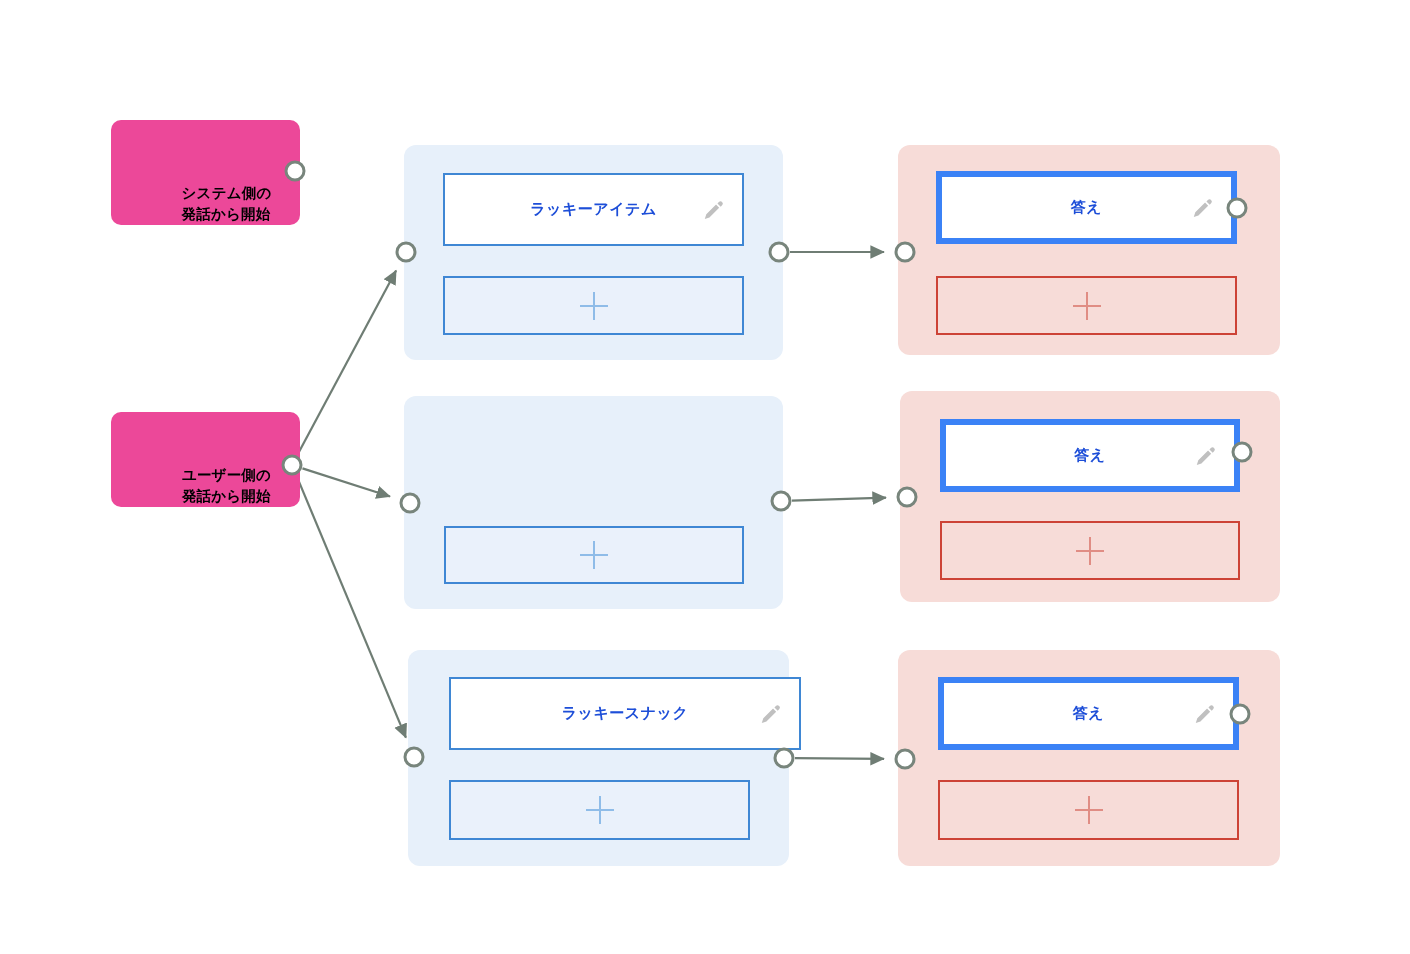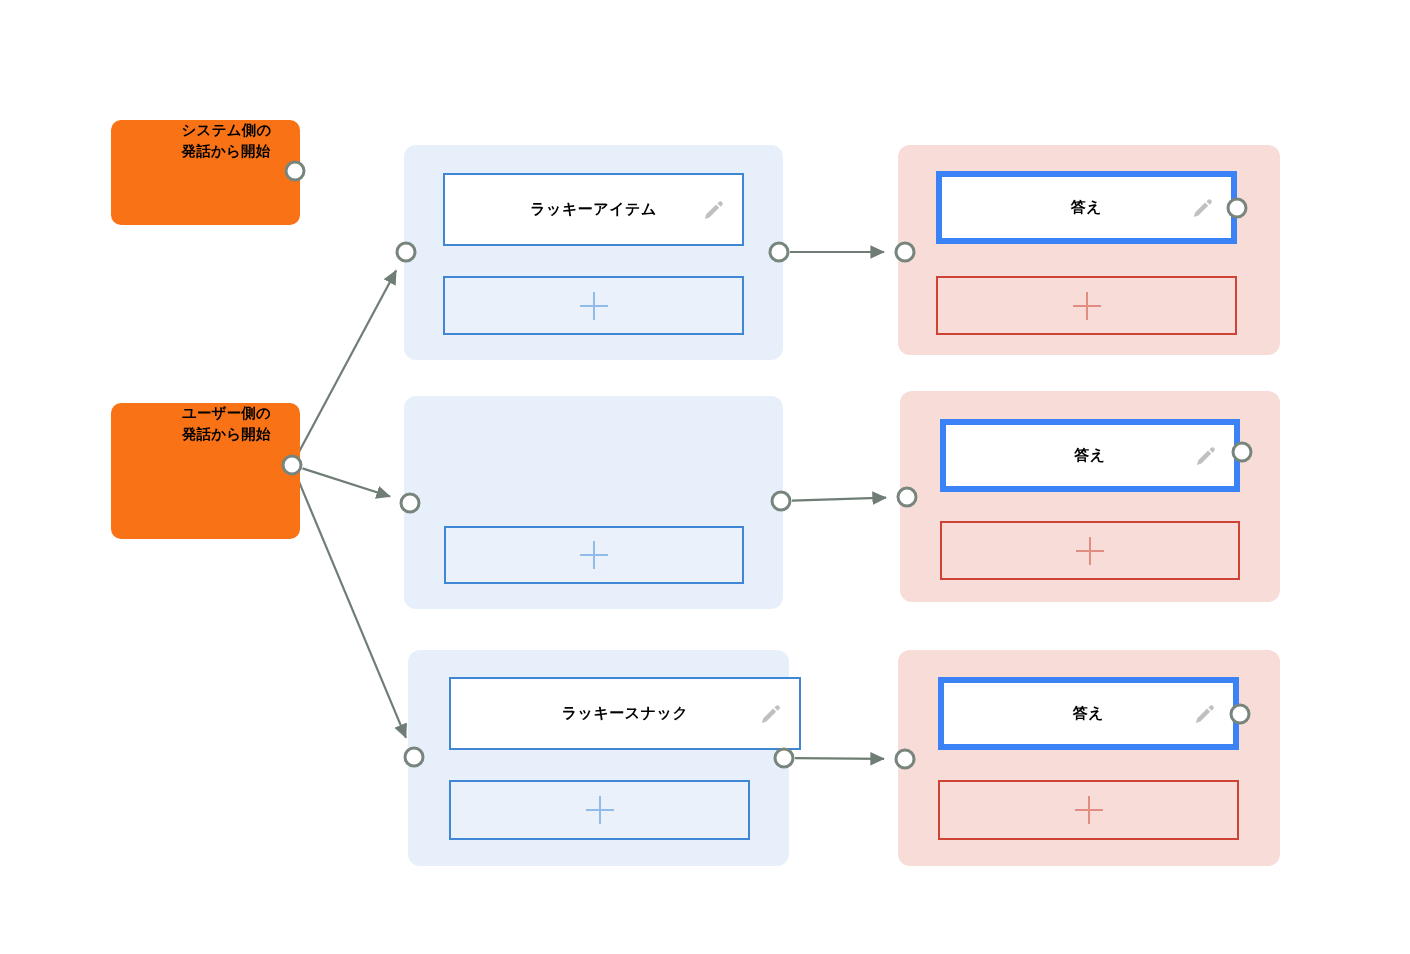--- a/index.html
+++ b/index.html
@@ -22,25 +22,25 @@
     left: 0;
     top: 0;
     width: 1410px;
     height: 954px;
     pointer-events: none;
   }
 
   
   .start-node {
     position: absolute;
-    background: #f97316;
+    background: #ec4899;
     border-radius: 10px;
     box-sizing: border-box;
     display: flex;
-    align-items: flex-start;
+    align-items: flex-end;
     justify-content: center;
   }
   .start-node-label {
     font-size: 14.5px;
     font-weight: bold;
     color: #000000;
     line-height: 1.45;
     text-align: left;
     white-space: pre-line;
     letter-spacing: 0.2px;
@@ -63,21 +63,21 @@
     align-items: center;
     justify-content: center;
     background: #ffffff;
   }
   .msg-box.blue { border: 2px solid #3f87d4; }
   .msg-box.red  { border: 6px solid #3b82f6; }
 
   .msg-text {
     font-size: 15px;
     font-weight: bold;
-    color: #000000;
+    color: #1d4ed8;
     letter-spacing: 0.5px;
   }
 
   .pencil-icon {
     position: absolute;
     right: 16px;
     top: 50%;
     transform: translateY(-50%);
     width: 26px;
     height: 26px;
@@ -133,21 +133,21 @@
         <line x1="794.9996243618419" y1="758.0909059864615" x2="884.0007171273928" y2="758.8264522076644" stroke="#6f7d74" stroke-width="2.2" marker-end="url(#arrowhead)"></line>
       </g>
   </svg>
 
   <div class="start-node" style="left:111px; top:120px; width:189px; height:105px;">
     <span class="start-node-label">システム側の
 発話から開始</span>
   </div>
   <div class="port" style="left:295px; top:171px;"></div>
 
-  <div class="start-node" style="left:111px; top:403px; width:189px; height:136px;">
+  <div class="start-node" style="left:111px; top:412px; width:189px; height:95px;">
     <span class="start-node-label">ユーザー側の
 発話から開始</span>
   </div>
   <div class="port" style="left:292px; top:465px;"></div>
 
   <div class="flow-card blue" style="left:404px; top:145px; width:379px; height:215px;"></div>
   <div class="msg-box blue" style="left:443px; top:173px; width:301px; height:73px;">
     <span class="msg-text">ラッキーアイテム</span>
     <svg class="pencil-icon" viewBox="0 0 24 24">
       <path d="M20.4 4.6a2.1 2.1 0 0 0-3 0l-1.3 1.3 3 3 1.3-1.3a2.1 2.1 0 0 0 0-3zM14.8 7l-9 9L4.4 20.3l4.3-1.4 9-9-2.9-2.9z" fill="#c0c0c0"></path>

